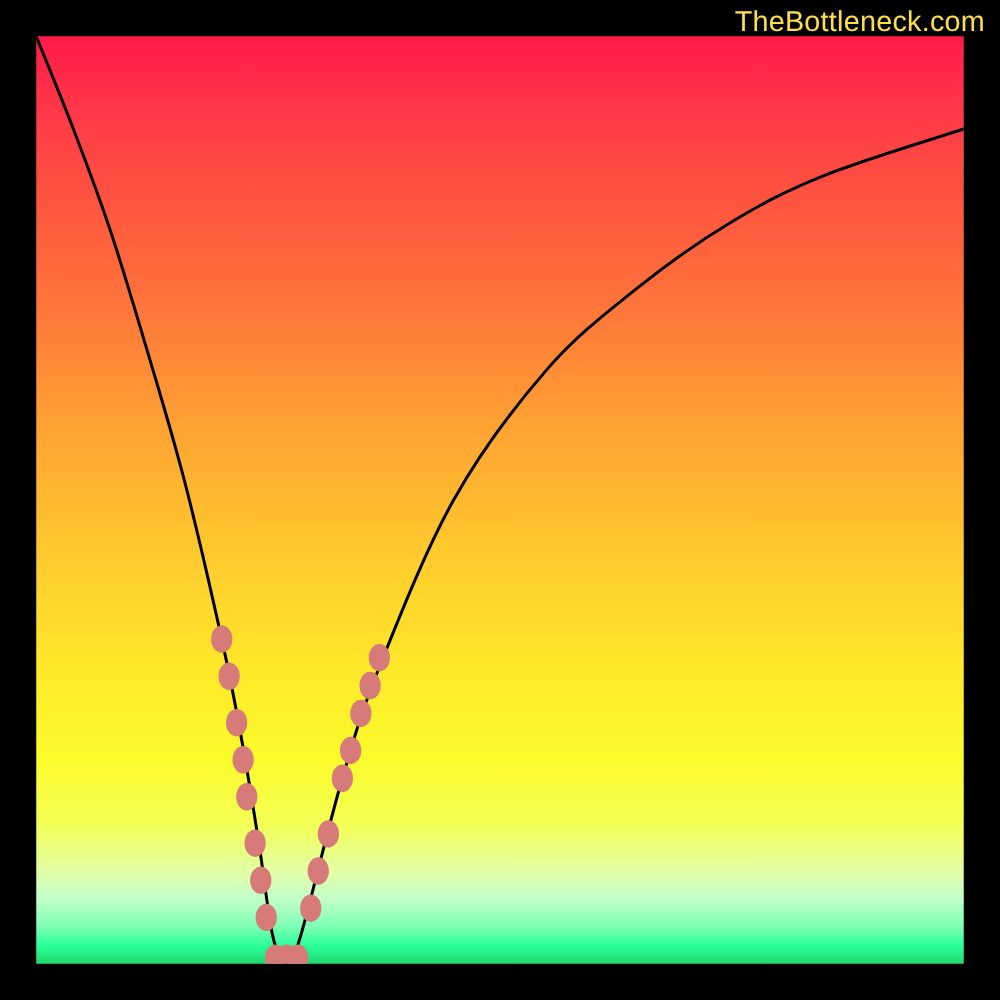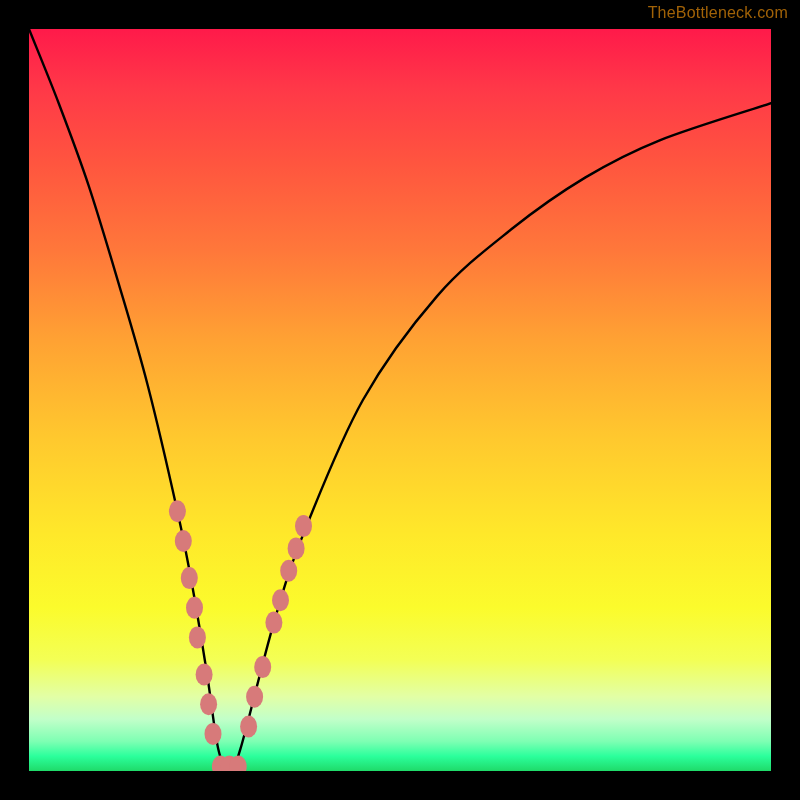--- a/index.html
+++ b/index.html
@@ -45,22 +45,22 @@
     position: absolute;
     left: 0;
     top: 0;
     width: 742px;
     height: 742px;
   }
   .watermark {
     position: absolute;
     top: 4px;
     right: 12px;
-    color: #a16207;
-    font-size: 16px;
+    color: #fde047;
+    font-size: 23px;
     letter-spacing: 0.2px;
   }
 </style>
 </head>
 <body>
 
 <div class="frame">
   <div class="plot">
     <svg class="curve" viewBox="0 0 742 742" preserveAspectRatio="none">
       <path d="M 0.0 0.0 C 4.9 12.4, 19.8 48.2, 29.7 74.2 C 39.6 100.2, 49.5 126.1, 59.4 155.8 C 69.3 185.5, 79.1 218.9, 89.0 252.3 C 98.9 285.7, 108.8 317.8, 118.7 356.2 C 128.6 394.5, 141.0 448.9, 148.4 482.3 C 155.8 515.7, 158.3 529.3, 163.2 556.5 C 168.2 583.7, 173.8 618.3, 178.1 645.5 C 182.4 672.7, 185.5 703.7, 189.2 719.7 C 192.9 735.8, 196.6 742.0, 200.3 742.0 C 204.1 742.0, 204.0 744.5, 211.5 719.7 C 218.9 695.0, 234.3 629.5, 244.9 593.6 C 255.4 557.7, 259.7 541.7, 274.5 504.6 C 289.4 467.5, 311.6 410.6, 333.9 371.0 C 356.2 331.4, 383.4 295.6, 408.1 267.1 C 432.8 238.7, 457.6 220.1, 482.3 200.3 C 507.0 180.6, 531.8 163.2, 556.5 148.4 C 581.2 133.6, 599.8 123.7, 630.7 111.3 C 661.6 98.9, 723.5 80.4, 742.0 74.2" fill="none" stroke="#000000" stroke-width="2.4" stroke-linecap="round"></path>

